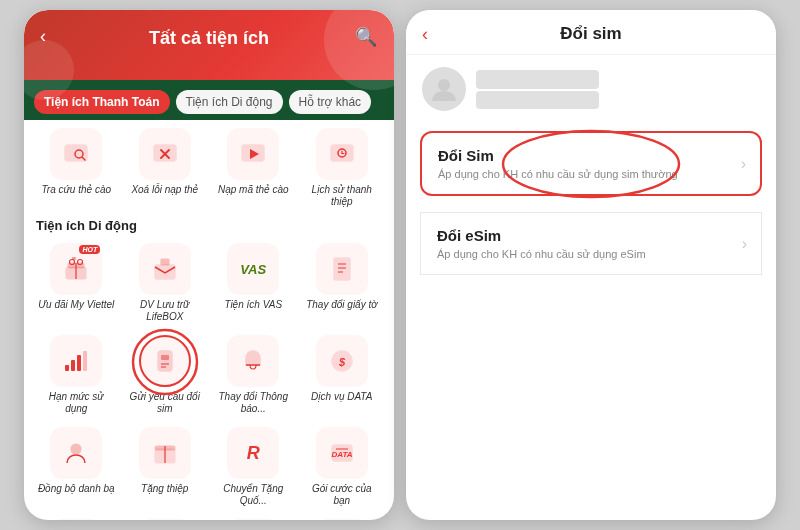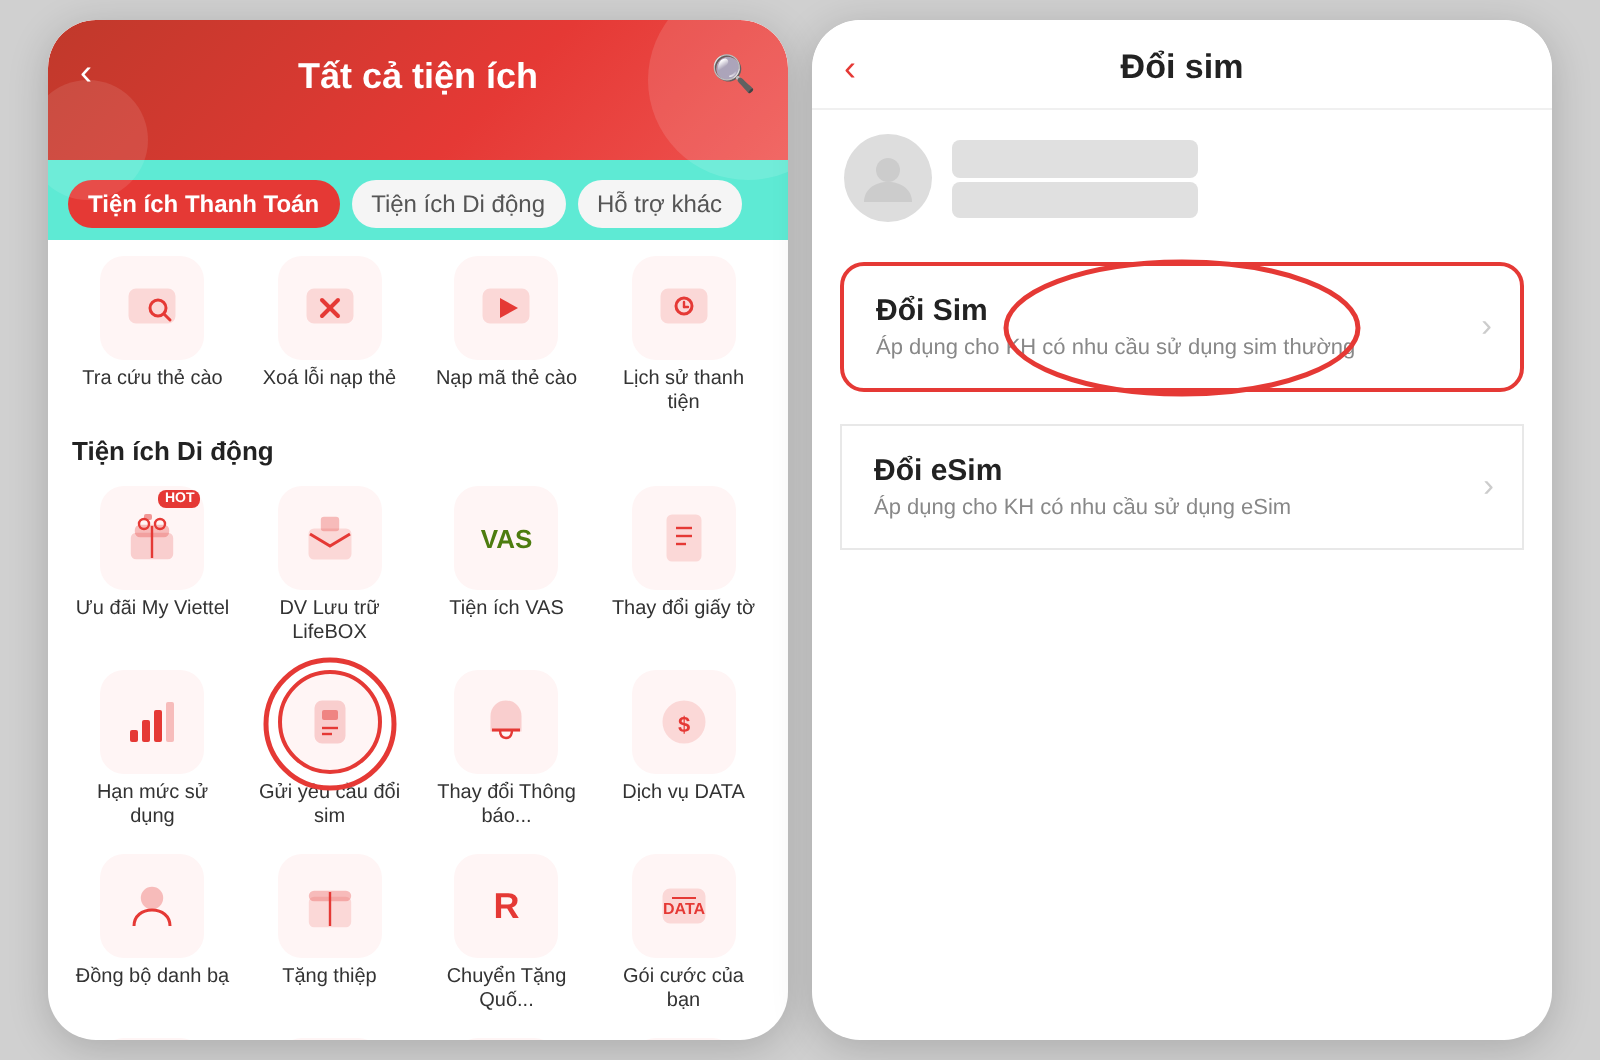--- a/index.html
+++ b/index.html
@@ -75,21 +75,21 @@
       width: 60px;
       height: 60px;
       background: rgba(255,255,255,0.1);
       border-radius: 50%;
     }
     
     .tabs-row {
       display: flex;
       padding: 10px 10px 6px;
       gap: 6px;
-      background: #5eead4;
+      background: #14532d;
     }
     .tab-item {
       padding: 5px 10px;
       border-radius: 20px;
       font-size: 12px;
       cursor: pointer;
       white-space: nowrap;
     }
     .tab-item.active {
       background: #e53935;
@@ -106,20 +106,21 @@
       padding: 8px 10px 4px;
       gap: 4px;
       justify-content: space-around;
     }
     .icon-item {
       display: flex;
       flex-direction: column;
       align-items: center;
       width: 78px;
       cursor: pointer;
+      font-style: italic;
     }
     .icon-box {
       width: 52px;
       height: 52px;
       background: #fff5f5;
       border-radius: 12px;
       display: flex;
       align-items: center;
       justify-content: center;
       margin-bottom: 4px;
@@ -292,21 +293,21 @@
         </div>
         <div class="icon-item">
           <div class="icon-box">
             <svg class="icon-svg" viewBox="0 0 28 28">
               <rect x="3" y="5" width="22" height="16" rx="3" fill="#e53935" opacity="0.15" stroke="#e53935" stroke-width="1.5"></rect>
               <circle cx="14" cy="13" r="4" fill="none" stroke="#e53935" stroke-width="1.5"></circle>
               <line x1="14" y1="11" x2="14" y2="13.5" stroke="#e53935" stroke-width="1.2" stroke-linecap="round"></line>
               <line x1="14" y1="13.5" x2="16" y2="13.5" stroke="#e53935" stroke-width="1.2" stroke-linecap="round"></line>
             </svg>
           </div>
-          <span class="icon-label">Lịch sử thanh tiện</span>
+          <span class="icon-label">Lịch sử thanh thiệp</span>
         </div>
       </div>
 
       <div class="section-title">Tiện ích Di động</div>
 
       <div class="icons-row">
         <div class="icon-item">
           <div class="icon-box" style="position:relative">
             <svg class="icon-svg" viewBox="0 0 28 28">
               <rect x="4" y="12" width="20" height="12" rx="2" fill="#e53935" opacity="0.2" stroke="#e53935" stroke-width="1.2"></rect>

